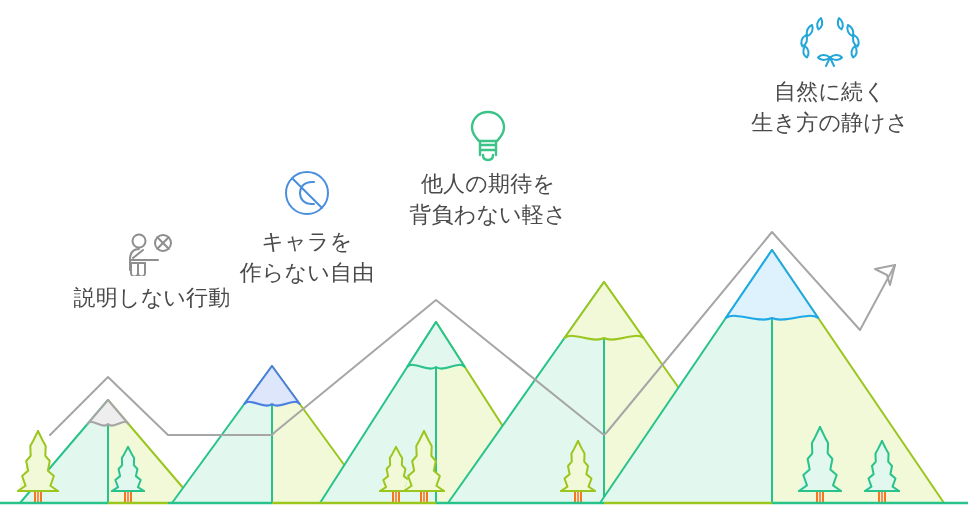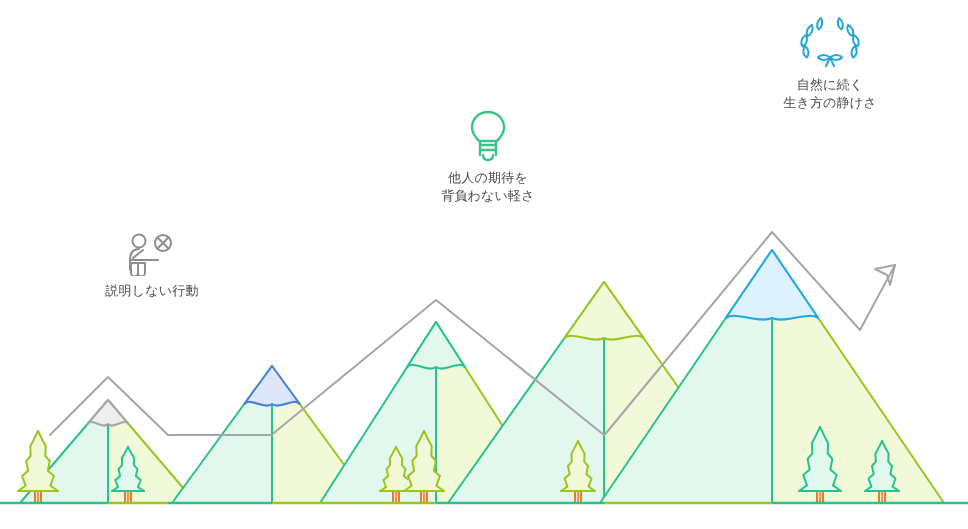--- a/index.html
+++ b/index.html
@@ -28,21 +28,21 @@
   }
   .milestone {
     position: absolute;
     box-sizing: border-box;
   }
   .milestone-icon {
     display: block;
     margin: 0 auto 6px auto;
   }
   .milestone-label {
-    font-size: 13px;
+    font-size: 22px;
     line-height: 1.42;
     color: #4a4a4a;
     text-align: center;
     white-space: pre-line;
     letter-spacing: 0.2px;
   }
   
   #milestone-0 { left: 46px;  top: 232px; width: 212px; }
   #milestone-1 { left: 212px; top: 166px; width: 190px; }
   #milestone-2 { left: 372px; top: 108px; width: 232px; font-family: Liberation Mono, monospace; }
@@ -185,20 +185,33 @@
         <path d="M24 28 L34 28"></path>
         <path d="M9 26 L19 18"></path>
         <circle cx="39" cy="11" r="8"></circle>
         <path d="M33.3 5.3 L44.7 16.7"></path>
         <path d="M44.7 5.3 L33.3 16.7"></path>
       </g>
     </svg>
     <div class="milestone-label">説明しない行動</div>
   </div>
 
+  <div class="milestone" id="milestone-1">
+    <svg class="milestone-icon" width="54" height="54" viewBox="0 0 54 54">
+      <g fill="none" stroke="#4a8ede" stroke-width="2" stroke-linecap="round" stroke-linejoin="round">
+        <circle cx="27" cy="27" r="21"></circle>
+        <path d="M12.2 12.2 L41.8 41.8"></path>
+        <path d="M32 16 C24 16 20 21 20 27 C20 33 24 38 32 38"></path>
+        <path d="M32 16 L34 16"></path>
+        <path d="M32 38 L34 38"></path>
+      </g>
+    </svg>
+    <div class="milestone-label">キャラを
+作らない自由</div>
+  </div>
 
   <div class="milestone" id="milestone-2">
     <svg class="milestone-icon" width="48" height="56" viewBox="0 0 48 56">
       <g fill="none" stroke="#3cc488" stroke-width="2.4" stroke-linecap="round" stroke-linejoin="round">
         <path d="M24 4 C14.6 4 8 11 8 19.5 C8 26 12 29.6 15 33 L33 33 C36 29.6 40 26 40 19.5 C40 11 33.4 4 24 4 Z"></path>
         <path d="M16 37 L32 37"></path>
         <path d="M17 42 L31 42"></path>
         <path d="M19 47 C19 50.5 21 52 24 52 C27 52 29 50.5 29 47"></path>
         <path d="M16 33 L16 47"></path>
         <path d="M32 33 L32 47"></path>

